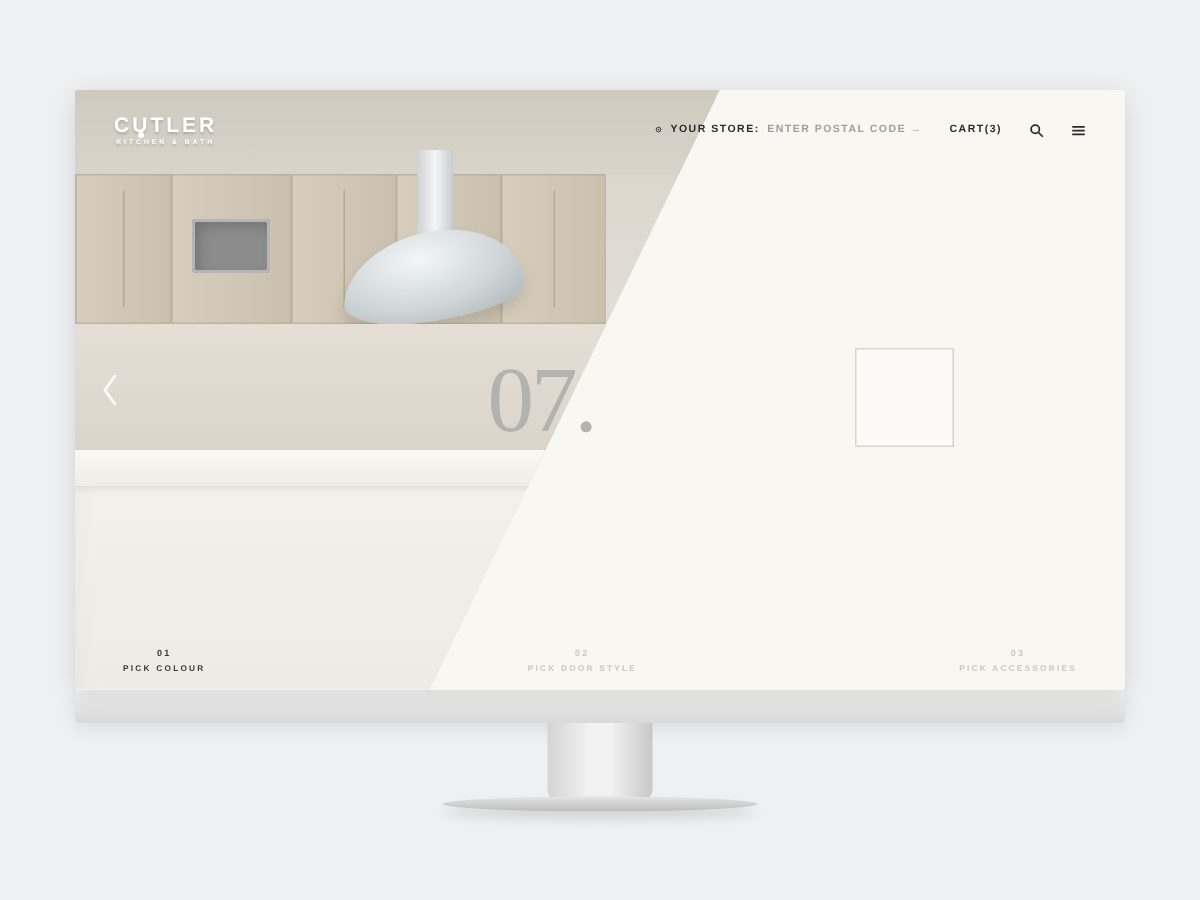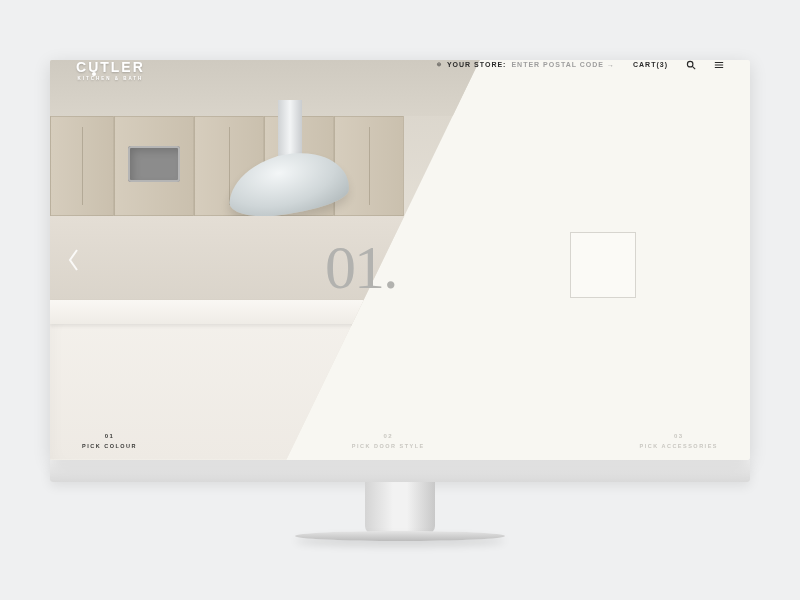--- a/index.html
+++ b/index.html
@@ -114,21 +114,21 @@
   .prev-arrow {
     position:absolute; left:14px; top:50%; transform:translateY(-50%);
     width:20px; height:30px; cursor:pointer;
     color:#fff; opacity:0.85;
   }
   .prev-arrow svg { width:100%; height:100%; }
 
   
   .header {
     position:absolute; top:0; left:0; right:0; height:54px;
-    display:flex; align-items:flex-start; justify-content:space-between;
+    display:flex; align-items:center; justify-content:space-between;
     padding: 0 26px;
     z-index:10;
   }
   .logo {
     color:#fff; font-weight:800; letter-spacing:2px; font-size:14px;
     line-height:1; display:flex; flex-direction:column; align-items:center;
     text-shadow:0 1px 2px rgba(0,0,0,0.2);
   }
   .logo-main { font-size:14px; }
   .logo-main .o { display:inline-block; position:relative; }
@@ -239,21 +239,21 @@
         <span class="icon-btn">
           <svg viewBox="0 0 12 12">
             <line x1="1" y1="3" x2="11" y2="3" stroke="currentColor" stroke-width="1.4"></line>
             <line x1="1" y1="6" x2="11" y2="6" stroke="currentColor" stroke-width="1.4"></line>
             <line x1="1" y1="9" x2="11" y2="9" stroke="currentColor" stroke-width="1.4"></line>
           </svg>
         </span>
       </div>
     </div>
 
-    <div class="step-number">01.</div>
+    <div class="step-number">07.</div>
     <div class="swatch"></div>
 
     <div class="progress">
       <div class="prog-item">
         <span class="prog-num">01</span>
         <span>PICK COLOUR</span>
       </div>
       <div class="prog-item inactive">
         <span class="prog-num">02</span>
         <span>PICK DOOR STYLE</span>

